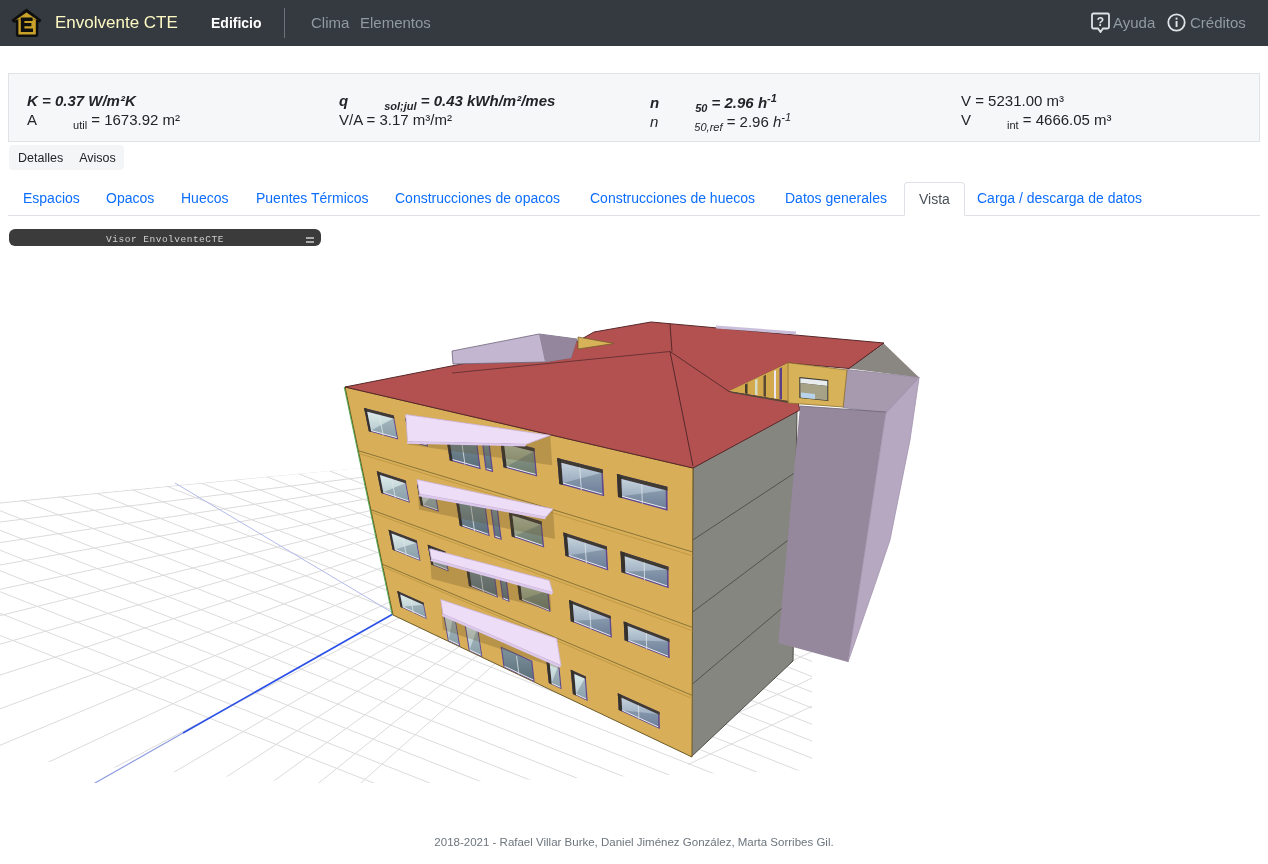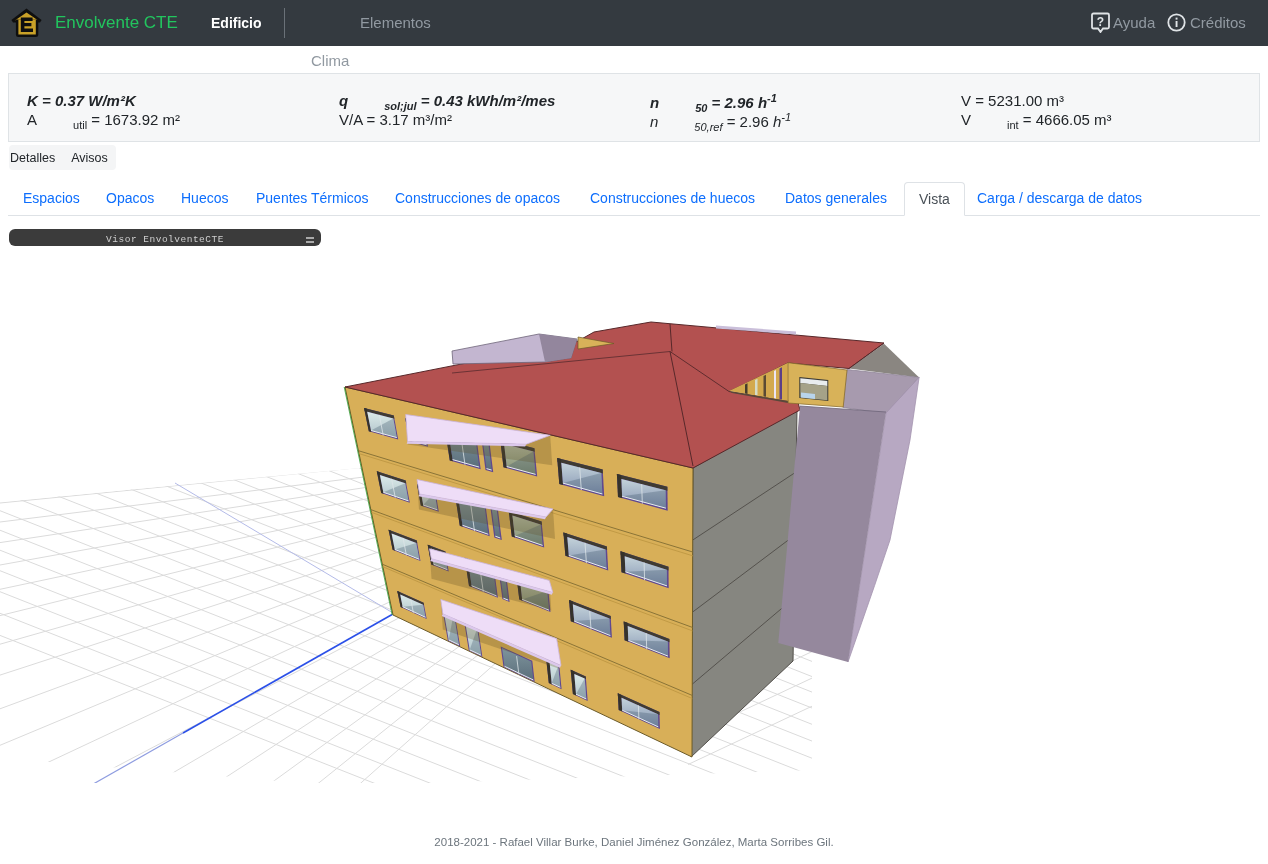--- a/index.html
+++ b/index.html
@@ -3,24 +3,24 @@
 <title>EnvolventeCTE</title>
 <style>
 * { margin:0; padding:0; box-sizing:border-box; }
 html,body { width:1268px; height:864px; overflow:hidden; background:#fff;
   font-family:"Liberation Sans", sans-serif; }
 
 .nav { position:absolute; left:0; top:0; width:1268px; height:46px;
   background:#343a40; }
 .nav * { position:absolute; }
 .logo { left:11px; top:8px; }
-.brandtx { left:55px; top:13px; color:#22c55e; font-size:17px; }
+.brandtx { left:55px; top:13px; color:#fef9c3; font-size:17px; }
 .edificio { left:211px; top:15px; color:#fff; font-size:14px; font-weight:600; }
 .vsep { left:284px; top:8px; width:1px; height:30px; background:#6a7178; }
-.clima { left:311px; top:14px; color:#9199a1; font-size:15px;margin-top:38px; }
+.clima { left:311px; top:14px; color:#9199a1; font-size:15px; }
 .elementos { left:360px; top:14px; color:#9199a1; font-size:15px; }
 .qic { left:1091px; top:12px; }
 .ayuda { left:1113px; top:14px; color:#9199a1; font-size:15px; }
 .iic { left:1167px; top:13px; }
 .creditos { left:1190px; top:14px; color:#9199a1; font-size:15px; }
 
 .panel { position:absolute; left:8px; top:73px; width:1252px; height:69px;
   background:#f6f7f8; border:1px solid #dfe3e6; border-radius:0; }
 .panel .r1 { position:absolute; top:18px; font-size:15px; font-weight:bold;
   font-style:italic; color:#212529; white-space:nowrap; }
@@ -93,21 +93,21 @@
   <div class="r2" style="left:18px">A<sub>util</sub> = 1673.92 m²</div>
   <div class="r1" style="left:330px">q<sub>sol;jul</sub> = 0.43 kWh/m²/mes</div>
   <div class="r2" style="left:330px">V/A = 3.17 m³/m²</div>
   <div class="r1" style="left:641px">n<sub>50</sub> = 2.96 h<sup>-1</sup></div>
   <div class="r2" style="left:641px; font-style:italic">n<sub>50,ref</sub> <span class="nit">= 2.96</span> h<sup>-1</sup></div>
   <div class="r2" style="left:952px; top:18px">V = 5231.00 m³</div>
   <div class="r2" style="left:952px">V<sub>int</sub> = 4666.05 m³</div>
 </div>
 
 <div class="dtabs">
-    <span style="margin-left:1px">Detalles</span>
+    <span style="margin-left:9px">Detalles</span>
     <span>Avisos</span>
   </div>
 
 <div class="mtabs">
   <div class="bline"></div>
   <div class="t" style="left:9px">Espacios</div>
   <div class="t" style="left:92px">Opacos</div>
   <div class="t" style="left:167px">Huecos</div>
   <div class="t" style="left:242px">Puentes Térmicos</div>
   <div class="t" style="left:381px">Construcciones de opacos</div>

